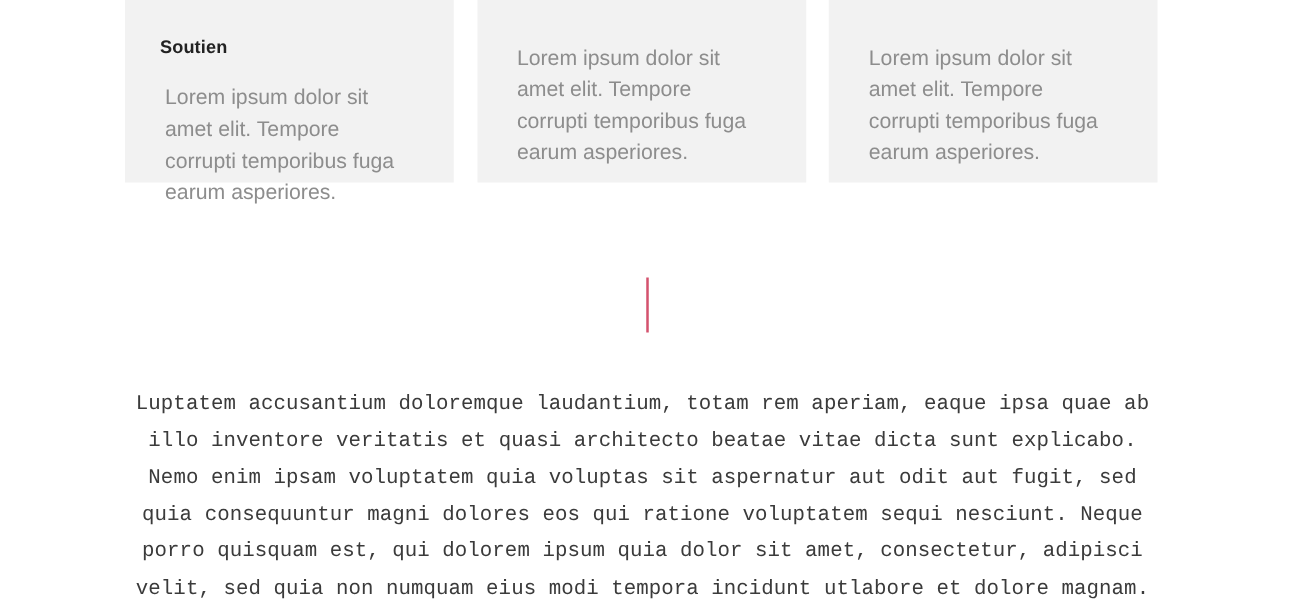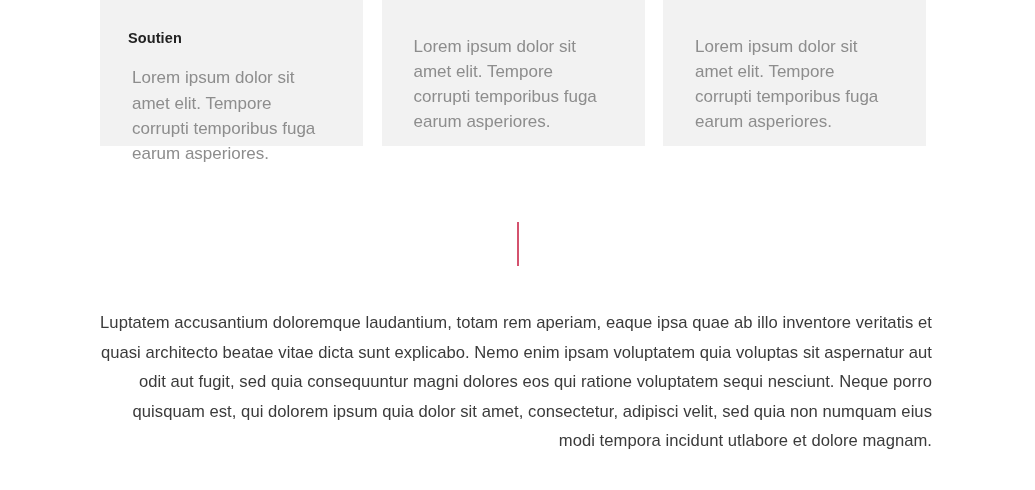--- a/index.html
+++ b/index.html
@@ -67,26 +67,26 @@
     height: 44px;
     background: #d4526e;
   }
 
   
   .paragraph {
     position: absolute;
     top: 308px;
     left: 96px;
     width: 836px;
-    font-family: Liberation Sans, sans-serif;
+    font-family: Liberation Mono, monospace;
     font-size: 16.6px;
     line-height: 1.78;
     color: #3b3b3b;
     letter-spacing: 0.05px;
-    text-align: right;
+    text-align: center;
   }
 </style>
 </head>
 <body>
 
 <div class="page">
 
   <div class="cards">
 
     <div class="card">

